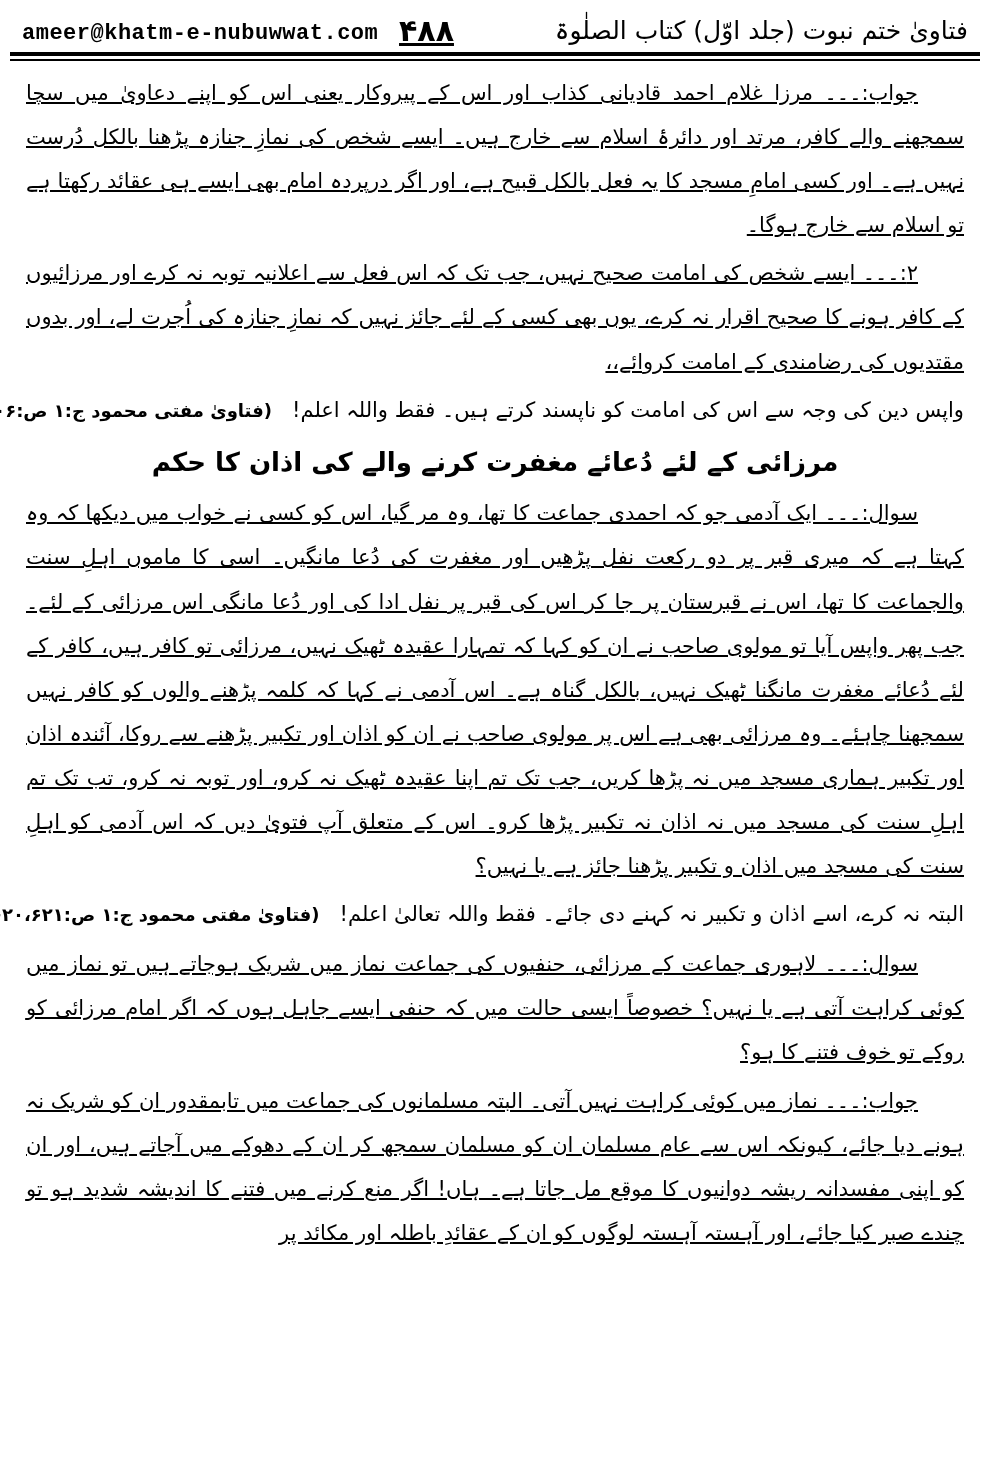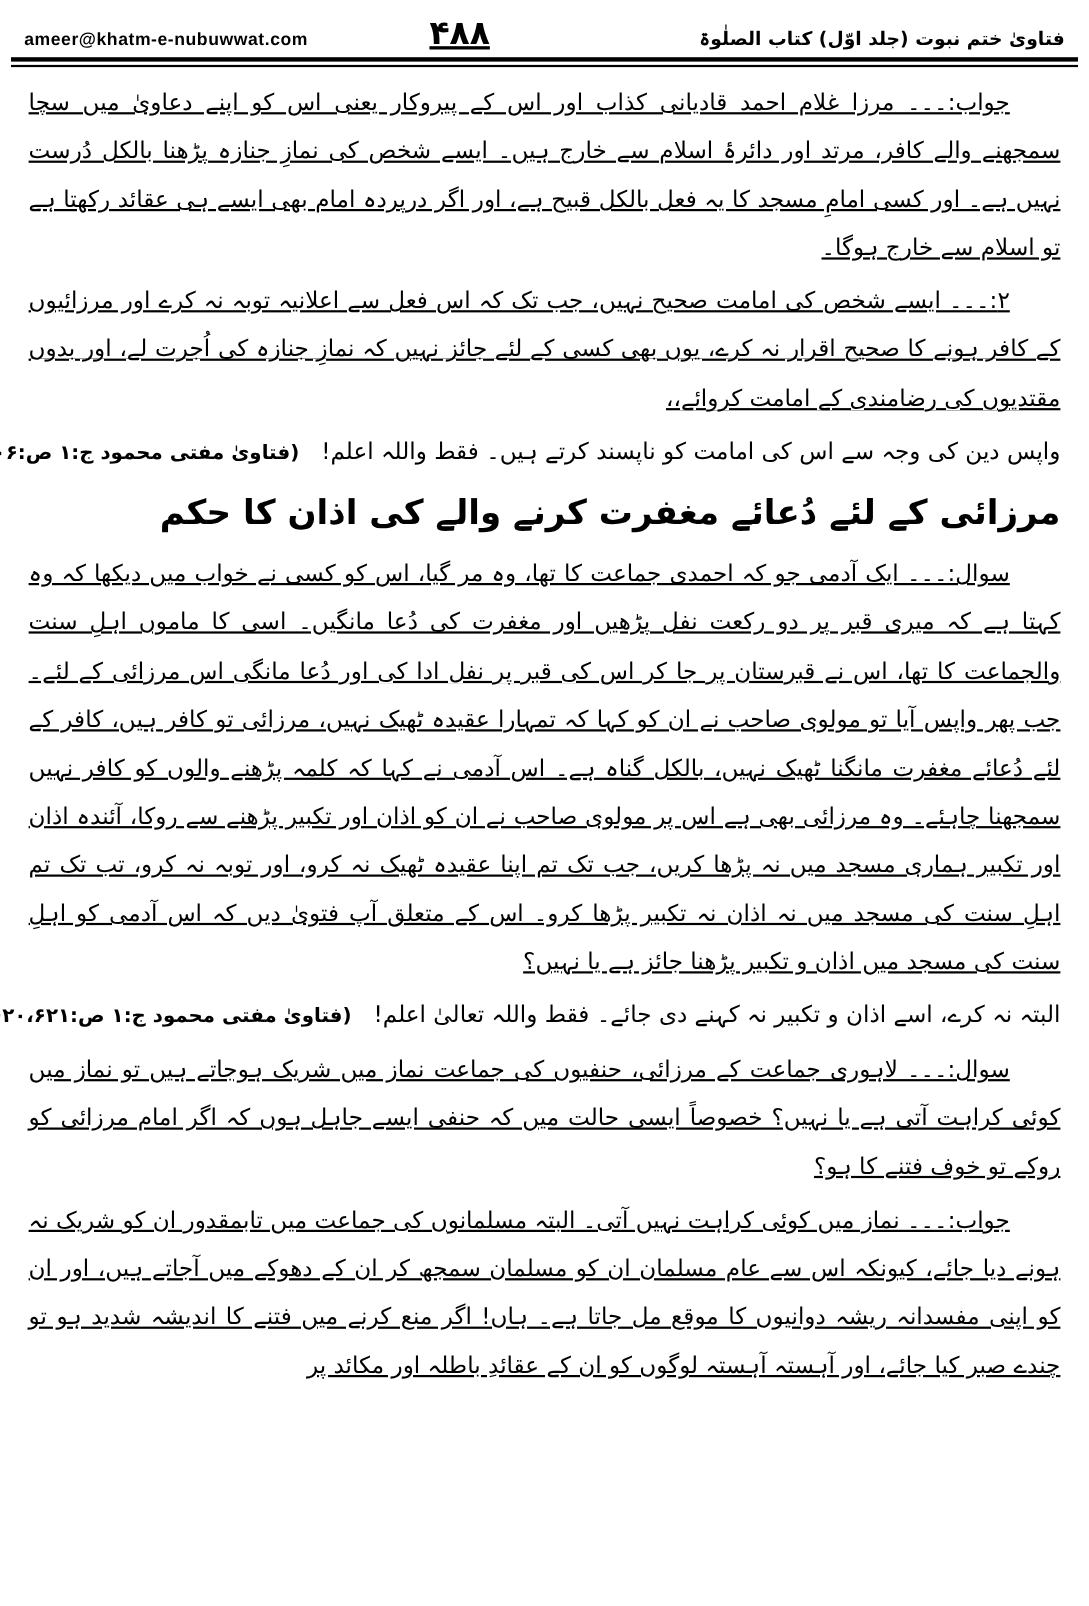--- a/index.html
+++ b/index.html
@@ -21,38 +21,38 @@
   }
 
   
   .header {
     display: flex;
     align-items: flex-end;
     justify-content: space-between;
     padding: 16px 22px 6px 22px;
   }
   .header-email {
-    font-family: Liberation Sans, sans-serif;
+    font-family: Liberation Mono, monospace;
     font-weight: bold;
-    font-size: 16px;
+    font-size: 22px;
     letter-spacing: 0.5px;
     white-space: nowrap;
   }
   .header-pagenum {
     font-weight: bold;
     font-size: 30px;
     line-height: 1;
     white-space: nowrap;
     transform: translateX(-40px);
     text-decoration: underline;
   }
   .header-title {
     direction: rtl;
-    font-weight: bold;
-    font-size: 17px;
+    font-weight: normal;
+    font-size: 25px;
     line-height: 1.2;
     white-space: nowrap;
   }
   .rule-double-top {
     margin: 0 10px;
     border-top: 4px solid #000;
     border-bottom: 2px solid #000;
     height: 3px;
   }
 
@@ -83,23 +83,23 @@
   .close-text {
     white-space: nowrap;
   }
   .citation {
     font-size: 18px;
     font-weight: bold;
     white-space: nowrap;
     padding-left: 4px;
   }
   .section-heading {
-    text-align: right;
+    text-align: center;
     font-weight: bold;
-    font-size: 31px;
+    font-size: 26px;
     line-height: 1.6;
     margin: 10px 0 8px 0;
     text-indent: 0;
   }
 </style>
 </head>
 <body>
 
 <div class="page">
 

